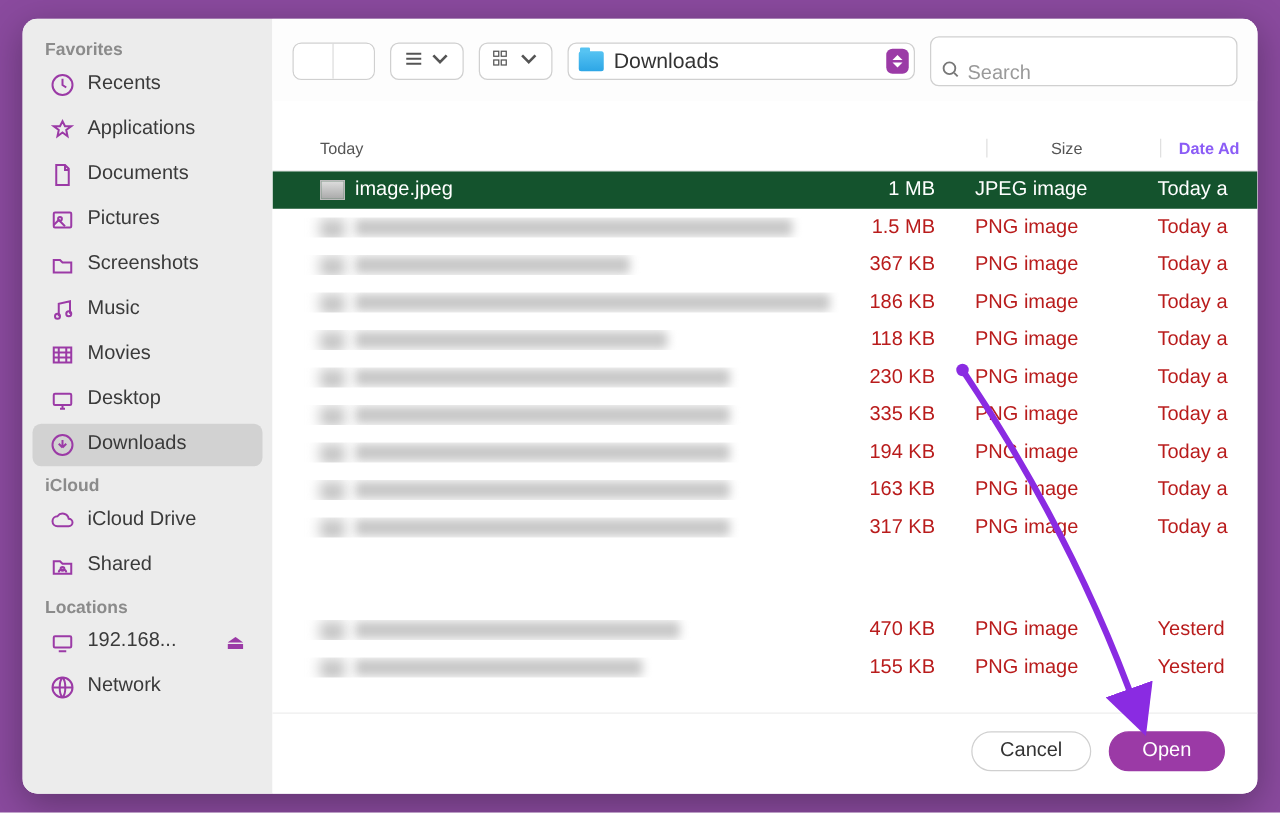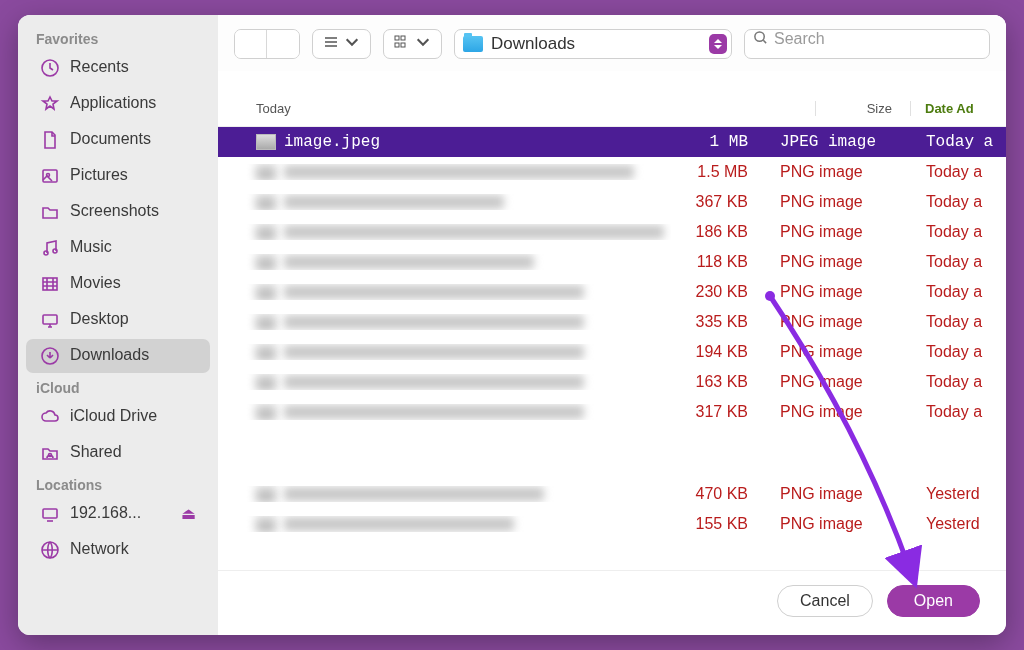--- a/index.html
+++ b/index.html
@@ -128,24 +128,24 @@
     position: relative;
   }
   .loc-popup .updown::before,
   .loc-popup .updown::after{
     content:""; position:absolute; left:50%; transform:translateX(-50%);
     border:4px solid transparent;
   }
   .loc-popup .updown::before{ top:1px; border-bottom-color:#fff;}
   .loc-popup .updown::after{ bottom:1px; border-top-color:#fff;}
   .search {
-    display: flex; align-items: flex-start;
+    display: flex; align-items: flex-end;
     border: 1px solid #d0d0d0;
     border-radius: 7px;
-    height: 30px;
+    height: 40px;
     padding: 0 8px;
     min-width: 210px;
     background: #fff;
     color: #8a8a8a;
   }
   .search svg { width: 15px; height: 15px; margin-right: 6px; }
   .search input {
     border: none; outline: none;
     font-size: 16px; color:#444;
     width: 100%;
@@ -157,21 +157,21 @@
     display: flex;
     align-items: center;
     font-size: 13px;
     color: #555;
     padding: 30px 0 10px;
     border-bottom: 1px solid #eee;
   }
   .thead .col-name { flex: 1; padding-left: 38px; }
   .thead .col { width: 160px; padding-left: 14px; border-left: 1px solid #e0e0e0; text-align:left;}
   .thead .col.size { width: 95px; text-align: right; padding-right: 18px; padding-left:0;}
-  .thead .col.date { width: 96px; font-weight: 700; color:#4d7c0f; padding-right:0;}
+  .thead .col.date { width: 78px; font-weight: 700; color:#8b5cf6; padding-right:0;margin-left:44px;}
   
   .file-list { flex:1; overflow:hidden; position:relative;}
   .row {
     display: flex;
     align-items: center;
     height: 30px;
     font-size: 16px;
     color: #b91c1c;
   }
   .row .fname {
@@ -182,23 +182,22 @@
   }
   .row .fname .thumb {
     width: 20px; height: 16px;
     border: 1px solid #bbb;
     background: linear-gradient(#ddd,#aaa);
   }
   .row .fsize { width: 95px; text-align: right; padding-right: 18px; }
   .row .fkind { width: 160px; padding-left: 14px; }
   .row .fdate { width: 80px; white-space:nowrap; }
   .row.selected {
-    background: #4c1d95;
+    background: #14532d;
     color: #fff;
-    font-family: Liberation Mono, monospace;
   }
   .row .blurred {
     filter: blur(5px);
     color: #888;
   }
   .row .fname .blur-text {
     background: #c8c8c8;
     height: 14px;
     border-radius: 3px;
     filter: blur(4px);

